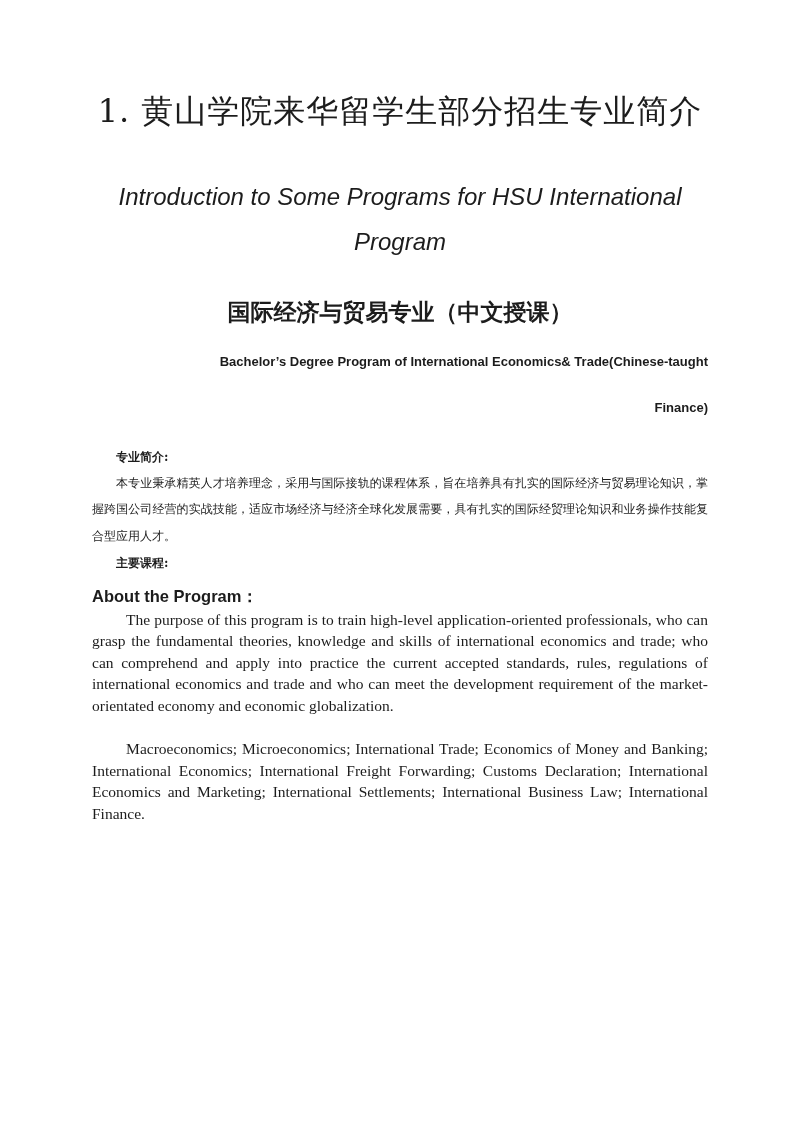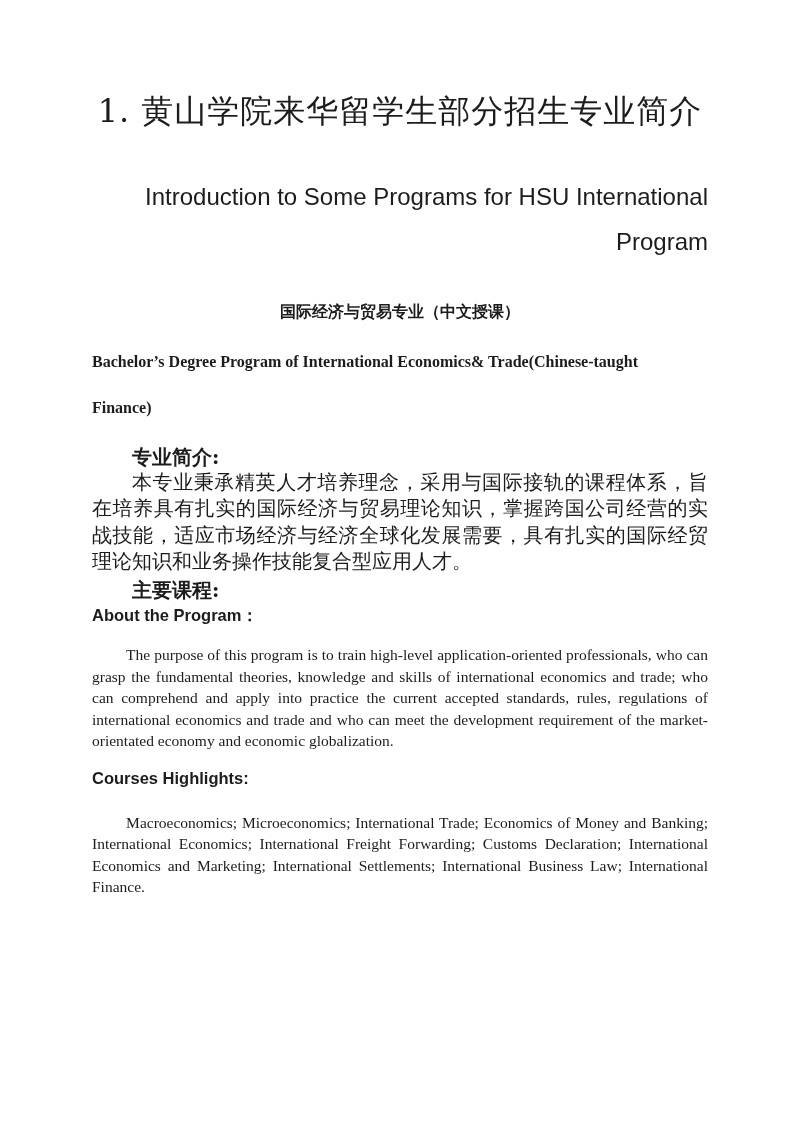--- a/index.html
+++ b/index.html
@@ -23,73 +23,75 @@
     text-align: center;
     font-family: "DejaVu Serif", "Liberation Serif", serif;
     font-size: 32px;
     line-height: 34px;
     font-weight: 500;
     letter-spacing: 1px;
     white-space: nowrap;
   }
   .en-title {
     margin-top: 46px;
-    text-align: right;
+    text-align: center;
     font-family: "Liberation Sans", "DejaVu Sans", sans-serif;
     font-size: 24px;
     line-height: 45px;
     font-weight: 400;
+    font-style: italic;
   }
   
   .zh-heading {
     margin-top: 36px;
     text-align: center;
     font-family: "DejaVu Serif", "Liberation Serif", serif;
-    font-size: 16px;
+    font-size: 23px;
     line-height: 24px;
     font-weight: 700;
   }
   .en-heading {
     margin-top: 15px;
-    text-align: left;
-    font-family: Liberation Serif, serif;
-    font-size: 16px;
+    text-align: right;
+    font-family: Liberation Sans, sans-serif;
+    font-size: 13px;
     line-height: 46px;
     font-weight: 700;
   }
   
   .zh-block {
     margin-top: 13px;
     font-family: "DejaVu Serif", "Liberation Serif", serif;
-    font-size: 20px;
+    font-size: 12px;
     line-height: 26.5px;
     text-align: justify;
   }
   .zh-label {
     font-weight: 700;
     text-indent: 2em;
   }
   .zh-para {
     text-indent: 2em;
     font-family: Liberation Mono, monospace;
   }
   
   .en-section-heading {
     font-family: "Liberation Sans", "DejaVu Sans", sans-serif;
     font-size: 16.5px;
     line-height: 24px;
     font-weight: 700;
+    margin-top: 7px;
   }
   .en-para {
     font-family: "Liberation Serif", "DejaVu Serif", serif;
     font-size: 15.5px;
     line-height: 21.5px;
     text-align: justify;
     text-indent: 2.2em;
-    margin-top: 17px;
+    margin-top: 1px;
   }
   .highlights-heading { margin-top: 14px; }
   .highlights-para { margin-top: 22px; }
 </style>
 </head>
 <body>
 
 <div class="page">
 
   <h1 class="doc-title">1. 黄山学院来华留学生部分招生专业简介</h1>
@@ -103,17 +105,16 @@
   <div class="zh-block">
     <p class="zh-label">专业简介:</p>
     <p class="zh-para">本专业秉承精英人才培养理念，采用与国际接轨的课程体系，旨在培养具有扎实的国际经济与贸易理论知识，掌握跨国公司经营的实战技能，适应市场经济与经济全球化发展需要，具有扎实的国际经贸理论知识和业务操作技能复合型应用人才。</p>
     <p class="zh-label">主要课程:</p>
   </div>
 
   <h4 class="en-section-heading">About the Program：</h4>
 
   <p class="en-para">The purpose of this program is to train high-level application-oriented professionals, who can grasp the fundamental theories, knowledge and skills of international economics and trade; who can comprehend and apply into practice the current accepted standards, rules, regulations of international economics and trade and who can meet the development requirement of the market-orientated economy and economic globalization.</p>
 
-  <h4 class="en-section-heading highlights-heading">Courses Highlights:</h4>
 
   <p class="en-para highlights-para">Macroeconomics; Microeconomics; International Trade; Economics of Money and Banking; International Economics; International Freight Forwarding; Customs Declaration; International Economics and Marketing; International Settlements; International Business Law; International Finance.</p>
 
 </div>
 
 </body></html>

